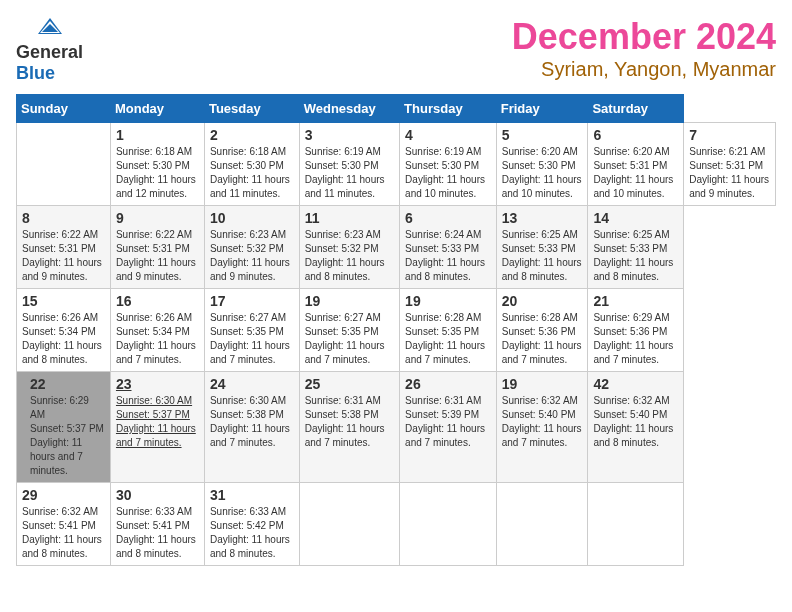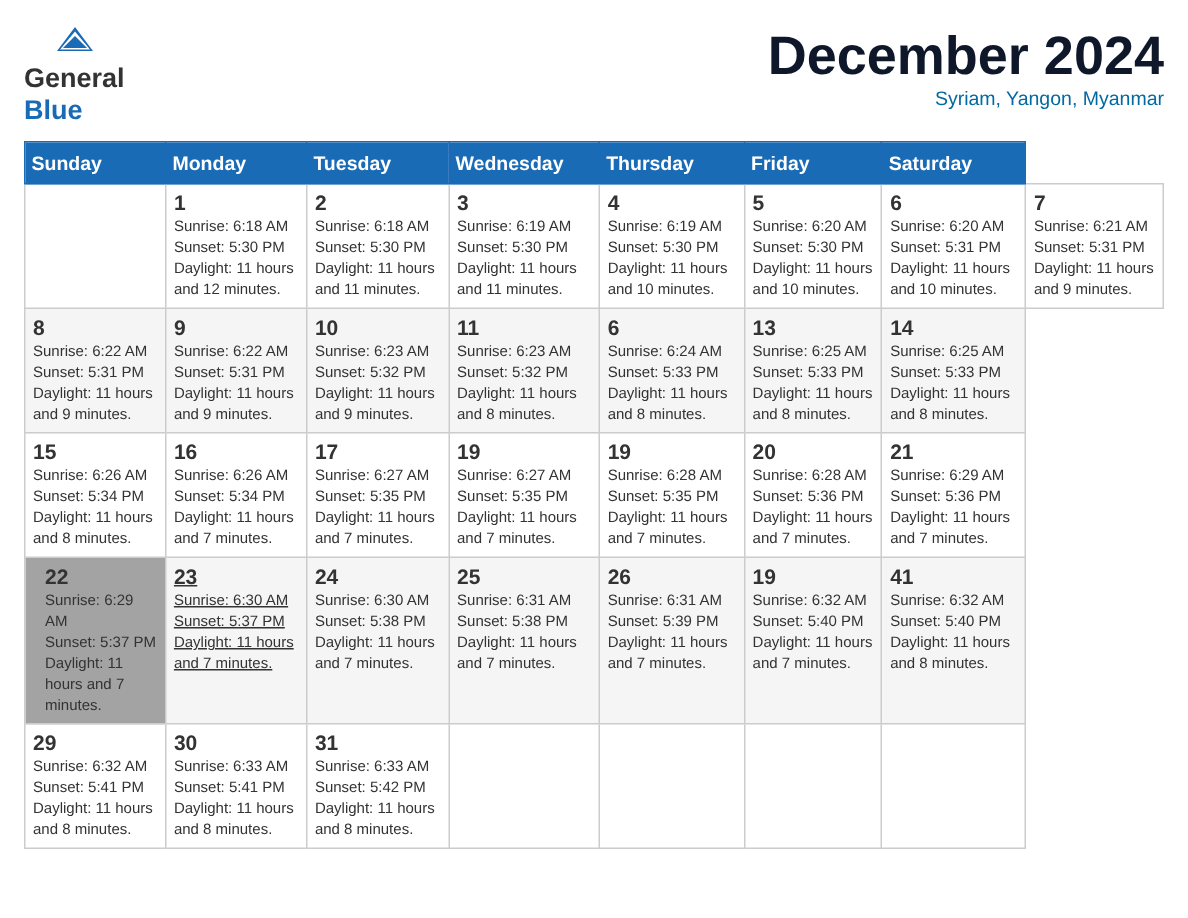--- a/index.html
+++ b/index.html
@@ -25,25 +25,25 @@
     .logo-icon {
       width: 28px;
       height: 22px;
     }
     .title-area {
       text-align: right;
     }
     .month-title {
       font-size: 36px;
       font-weight: bold;
-      color: #0f172a;
+      color: #ec4899;
     }
     .location-title {
-      font-size: 13px;
-      color: #0369a1;
+      font-size: 20px;
+      color: #a16207;
     }
     .calendar {
       width: 100%;
       border-collapse: collapse;
       font-size: 11px;
     }
     .calendar th {
       background: #1a6bb5;
       color: #fff;
       padding: 6px 4px;
@@ -331,21 +331,21 @@
         </td>
         <td style="background: rgb(245, 245, 245);">
           <span class="day-number">19</span>
           <div class="day-info">
             <div>Sunrise: 6:32 AM</div>
             <div>Sunset: 5:40 PM</div>
             <div>Daylight: 11 hours and 7 minutes.</div>
           </div>
         </td>
         <td style="background: rgb(245, 245, 245);">
-          <span class="day-number">41</span>
+          <span class="day-number">42</span>
           <div class="day-info">
             <div>Sunrise: 6:32 AM</div>
             <div>Sunset: 5:40 PM</div>
             <div>Daylight: 11 hours and 8 minutes.</div>
           </div>
         </td>
       </tr>
       <tr>
         <td>
           <span class="day-number">29</span>

